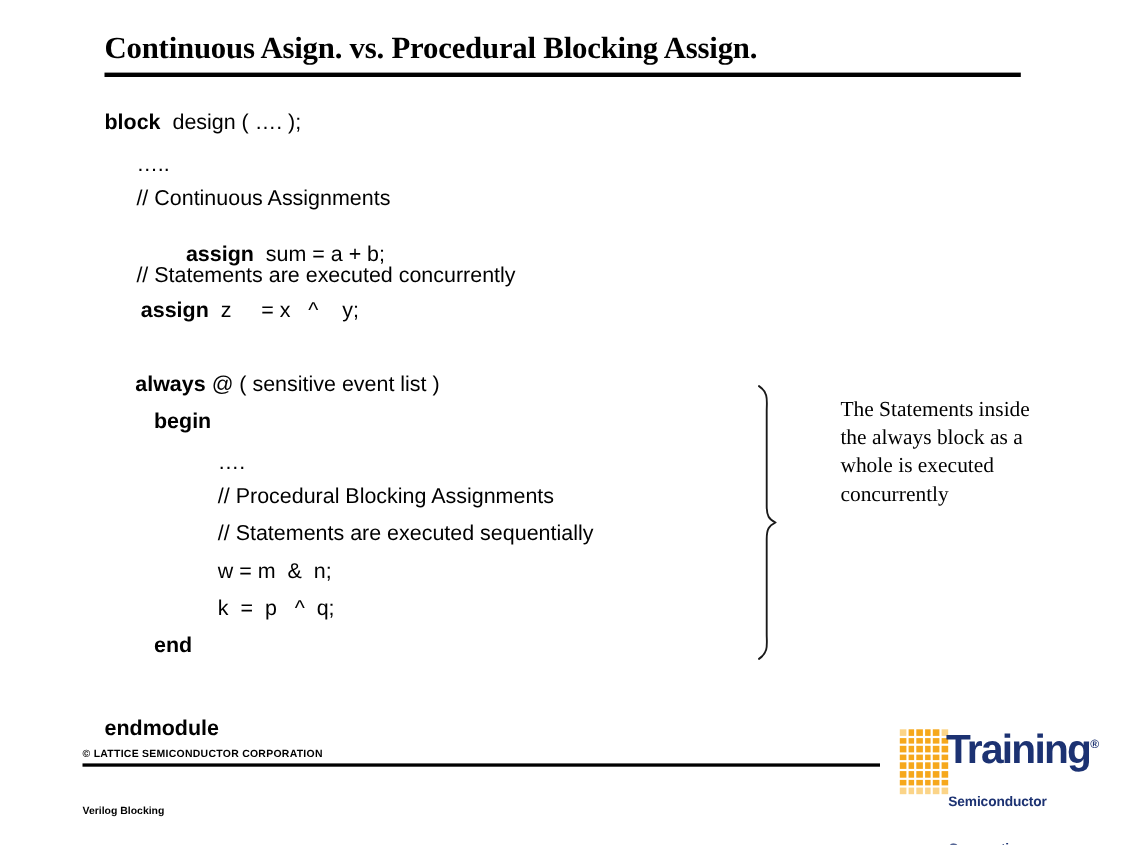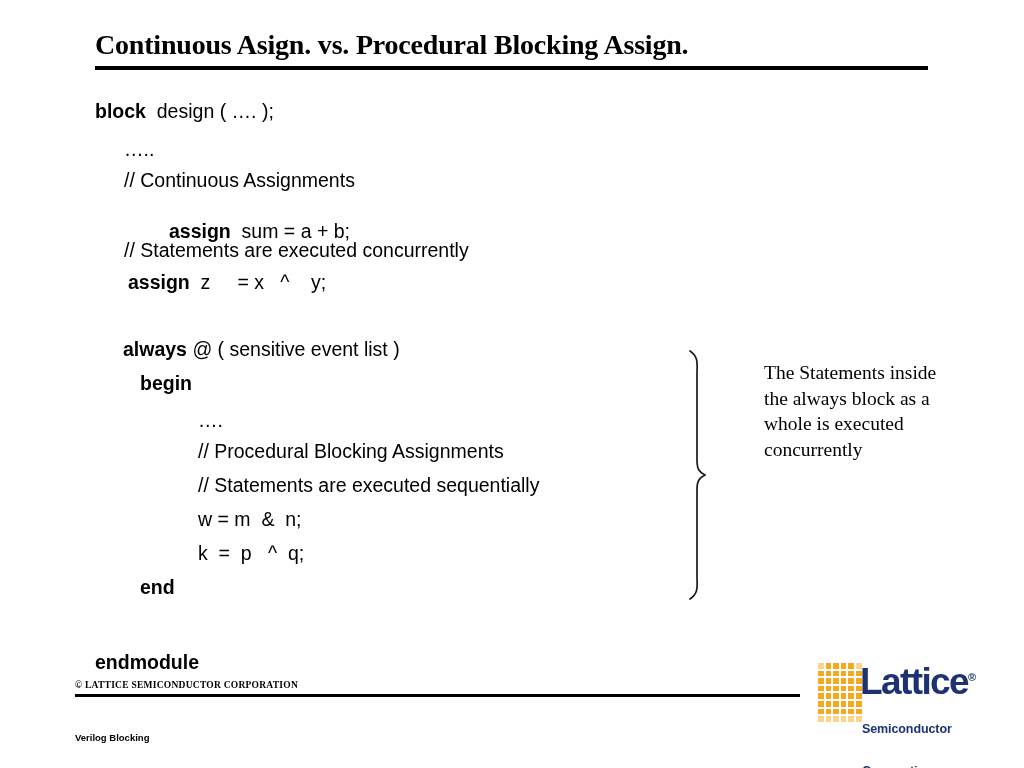--- a/index.html
+++ b/index.html
@@ -77,21 +77,21 @@
     font-size: 19.5px;
     line-height: 25.5px;
     color: #000000;
   }
 
   
   .footer-copyright {
     position: absolute;
     left: 75px;
     top: 680px;
-    font-family: Liberation Serif, serif;
+    font-family: Liberation Sans, sans-serif;
     font-weight: bold;
     font-size: 9.5px;
     letter-spacing: 0.25px;
     color: #000000;
     white-space: nowrap;
   }
   .footer-rule {
     position: absolute;
     left: 75px;
     top: 694px;
@@ -251,18 +251,18 @@
       <i></i>
       <i></i>
       <i></i>
       <i class="pale"></i>
       <i class="pale"></i>
       <i class="pale"></i>
       <i class="pale"></i>
       <i class="pale"></i>
       <i class="pale"></i>
     </div>
-  <div class="logo-word"><span>Lattice</span><sup>®</sup></div>
+  <div class="logo-word"><span>Training</span><sup>®</sup></div>
   <div class="logo-sub">
     <div>Semiconductor</div>
     <div>Corporation</div>
   </div>
 </div>
 
 </body></html>

